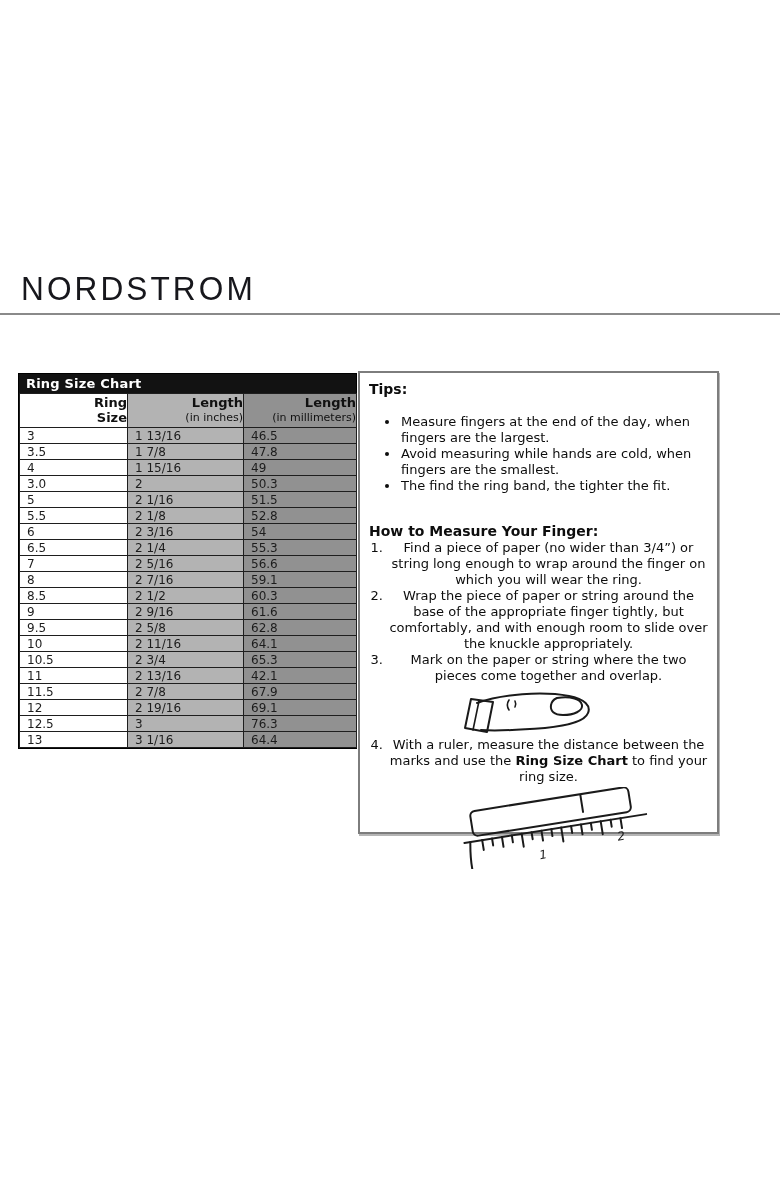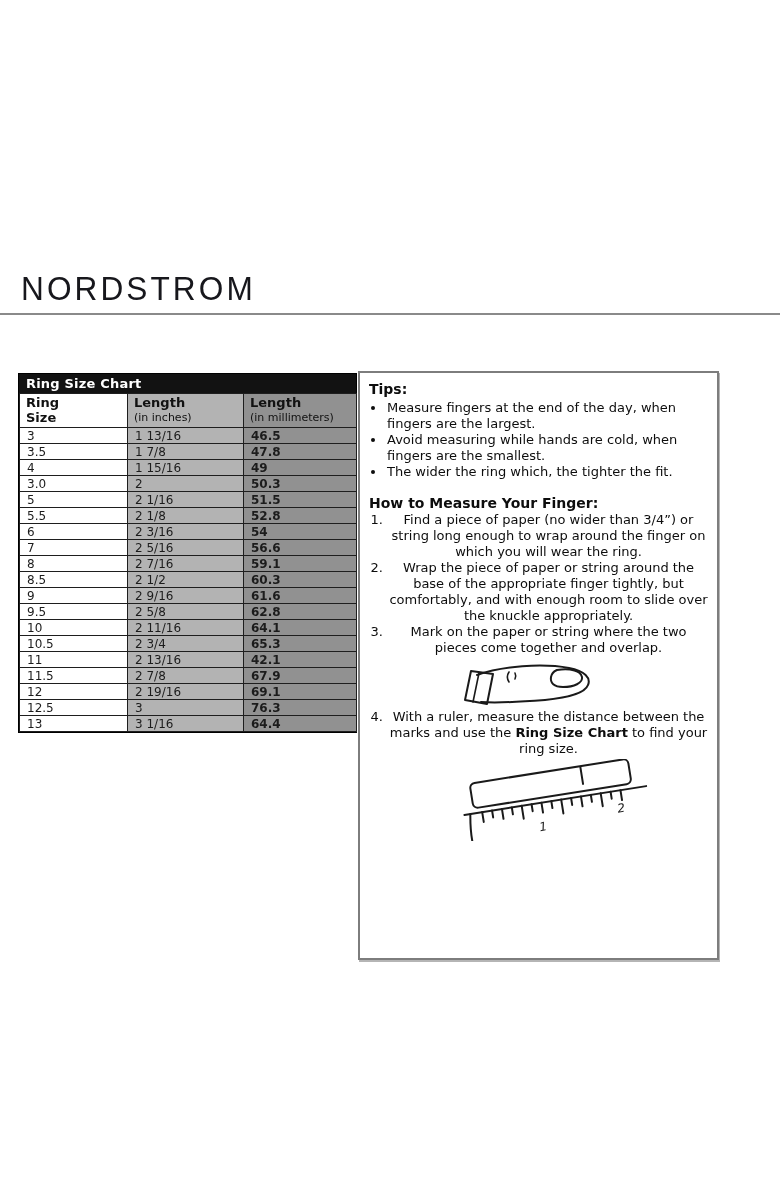--- a/index.html
+++ b/index.html
@@ -30,37 +30,37 @@
     height:19px; line-height:19px; padding-left:7px; letter-spacing:0.2px;
   }
   table.sizes { border-collapse:collapse; width:100%; table-layout:fixed; }
   table.sizes col.w0 { width:108px; }
   table.sizes col.w1 { width:116px; }
   table.sizes col.w2 { width:113px; }
   table.sizes th, table.sizes td {
     border:1px solid #1e1e1e; text-align:left; vertical-align:top;
     font-size:12px; overflow:hidden; white-space:nowrap;
   }
-  table.sizes th { padding:1px 0 2px 6px; font-weight:bold; }
+  table.sizes th { padding:1px 0 2px 6px; font-weight:bold;text-align:right; }
   table.sizes th .h1 { font-size:13px; line-height:15px; display:block; }
   table.sizes th .h2 { font-size:11px; line-height:15px; display:block; font-weight:normal; }
   table.sizes td { height:15px; line-height:14px; padding:1px 0 0 7px; color:#1c1c1c; }
   .bg-size { background:#ffffff; }
   .bg-in   { background:#b3b3b3; }
-  .bg-mm   { background:#919191;font-weight:bold; }
+  .bg-mm   { background:#919191; }
 
   
   .panel {
-    position:absolute; left:358px; top:371px; width:361px; height:589px;
+    position:absolute; left:358px; top:371px; width:361px; height:463px;
     border:2px solid #7d7d7d; background:#fff;
     box-shadow:1px 2px 0 #b5b5b5;
     padding:8px 8px 0 9px; font-size:13px; line-height:16px; color:#0d0d0d;
   }
   .panel b.head { font-size:14px; line-height:17px; display:block; }
-  ul.tips { list-style:disc outside; padding-left:15px; margin:2px; }
+  ul.tips { list-style:disc outside; padding-left:15px; margin:16px; }
   ul.tips li { padding-left:1px; }
   .gap { height:13px; }
   ol.steps { list-style:decimal outside; padding-left:18px; margin:0;text-align:center; }
   ol.steps li { padding-left:1px; }
   .sketch { display:block; }
   .finger-wrap { margin:3px 0 2px 88px; }
   .ruler-wrap  { margin:2px 0 0 78px; }
   svg text { font-family:"DejaVu Sans",sans-serif; font-size:12px; font-style:italic; }
 </style>
 </head>
@@ -123,20 +123,25 @@
           <td class="bg-size">5.5</td>
           <td class="bg-in">2 1/8</td>
           <td class="bg-mm">52.8</td>
         </tr>
         <tr>
           <td class="bg-size">6</td>
           <td class="bg-in">2 3/16</td>
           <td class="bg-mm">54</td>
         </tr>
         <tr>
+          <td class="bg-size">6.5</td>
+          <td class="bg-in">2 1/4</td>
+          <td class="bg-mm">55.3</td>
+        </tr>
+        <tr>
           <td class="bg-size">7</td>
           <td class="bg-in">2 5/16</td>
           <td class="bg-mm">56.6</td>
         </tr>
         <tr>
           <td class="bg-size">8</td>
           <td class="bg-in">2 7/16</td>
           <td class="bg-mm">59.1</td>
         </tr>
         <tr>
@@ -191,21 +196,21 @@
         </tr>
       </tbody>
   </table>
 </div>
 
 <div class="panel">
   <b class="head">Tips:</b>
   <ul class="tips">
     <li>Measure fingers at the end of the day, when fingers are the largest.</li>
     <li>Avoid measuring while hands are cold, when fingers are the smallest.</li>
-    <li>The wider the ring which, the tighter the fit.</li>
+    <li>The find the ring band, the tighter the fit.</li>
   </ul>
 
   <div class="gap"></div>
 
   <b class="head">How to Measure Your Finger:</b>
   <ol class="steps">
     <li>Find a piece of paper (no wider than 3/4”) or string long enough to wrap around the finger on which you will wear the ring.</li>
     <li>Wrap the piece of paper or string around the base of the appropriate finger tightly, but comfortably, and with enough room to slide over the knuckle appropriately.</li>
     <li>Mark on the paper or string where the two pieces come together and overlap.</li>
   </ol>

